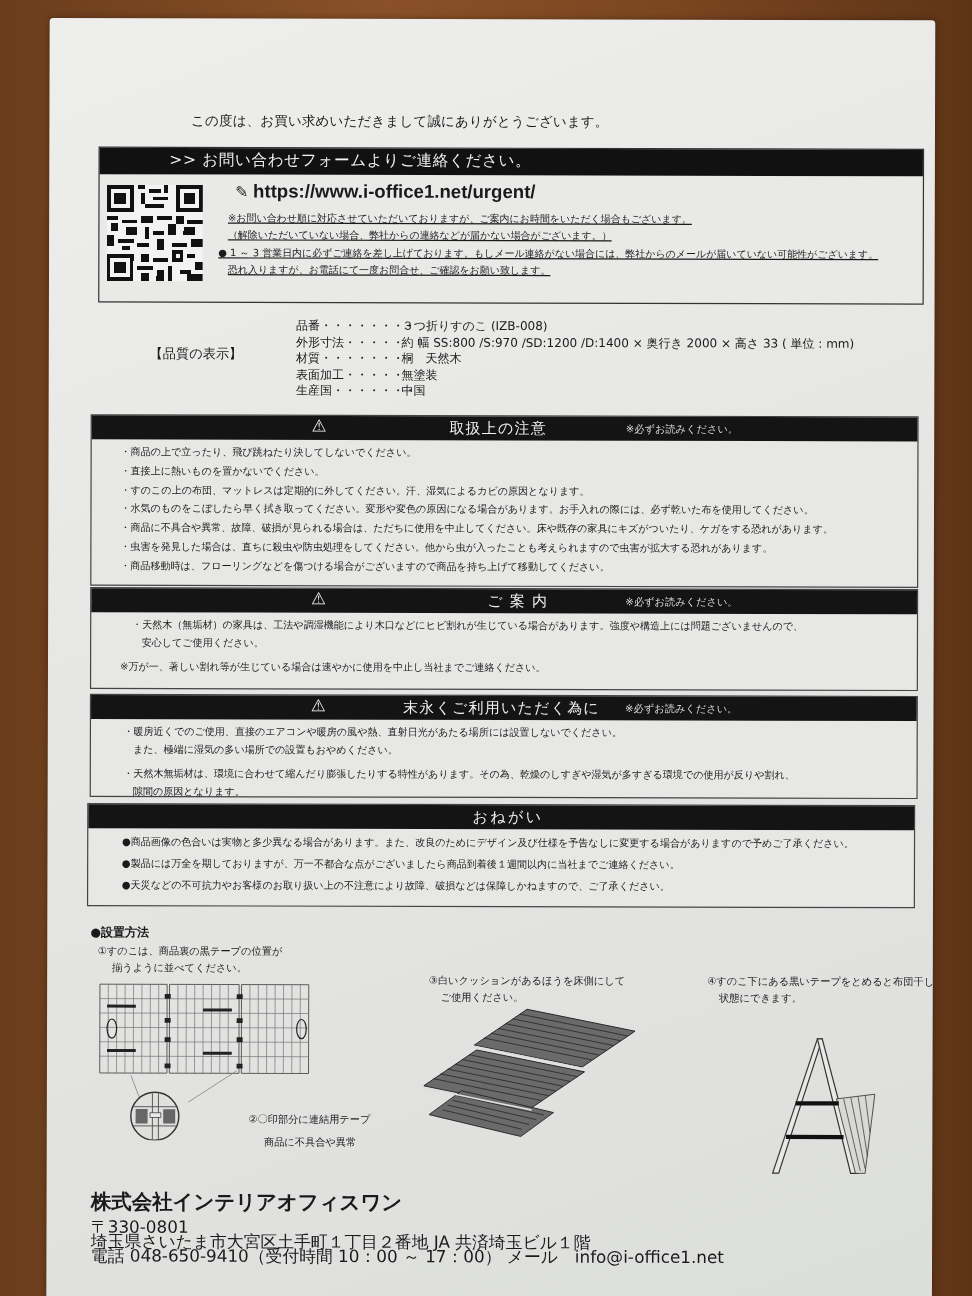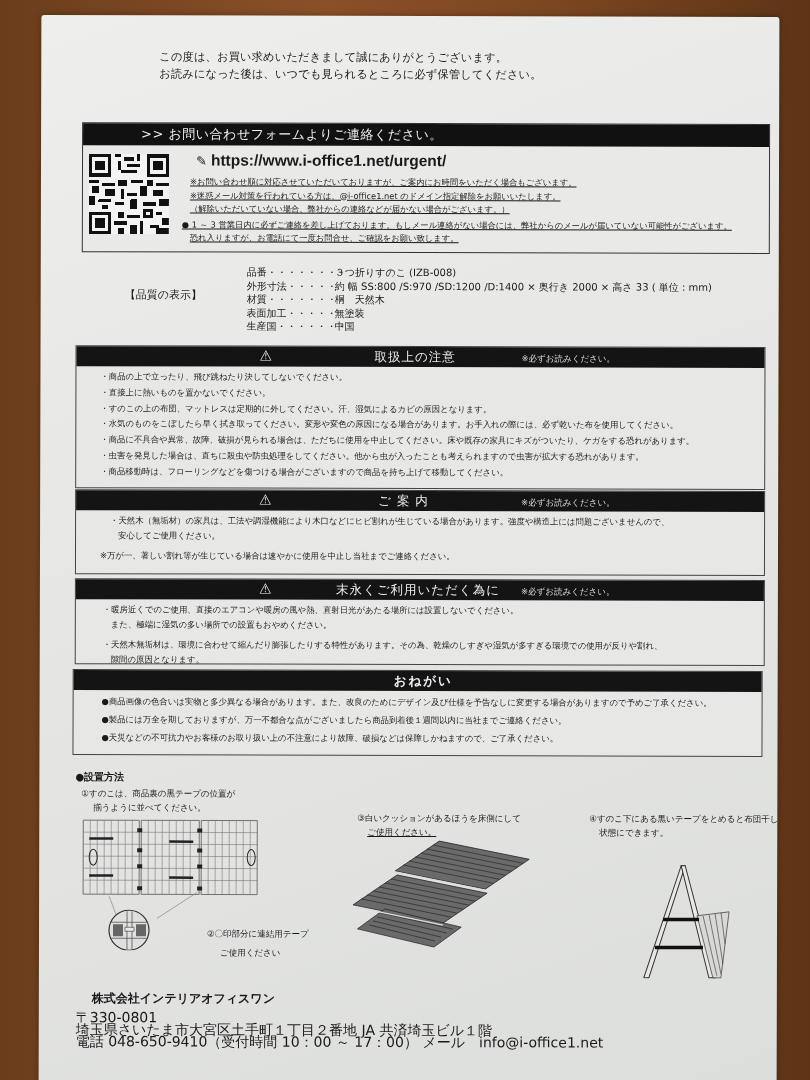--- a/index.html
+++ b/index.html
@@ -11,21 +11,21 @@
   }
   .paper {
     position:absolute; left:40px; top:16px; width:738px; height:1070px;
     background: linear-gradient(160deg, #eeeeec 0%, #e6e7e5 45%, #dcdedc 100%);
     transform: rotate(0.15deg);
     box-shadow: 0 0 6px rgba(0,0,0,0.35);
     border-radius:3px 3px 0 0;
   }
   .abs { position:absolute; }
   .intro { left:118px; top:34px; font-size:11.2px; line-height:16.5px; letter-spacing:0.2px; }
-  .intro div { white-space:nowrap; }
+  .intro div { white-space:nowrap;margin-top:44px; }
 
   .contact-box { left:41px; top:107px; width:686px; height:128px; border:1px solid #333; background:#e9eae8; }
   .contact-head { height:22px; background:#111; color:#f2f2f2; font-size:13px; line-height:22px; padding-left:58px; letter-spacing:0.5px; }
   .qr { position:absolute; left:6px; top:30px; width:80px; height:82px; }
   .url-row { position:absolute; left:113px; top:28px; font-family:"Liberation Sans", sans-serif; font-weight:bold; font-size:15.5px; white-space:nowrap; }
   .url-row .edit { font-weight:normal; font-size:13px; margin-right:4px; }
   .contact-notes { position:absolute; left:107px; top:52px; font-size:8.3px; line-height:13.5px; white-space:nowrap;text-decoration:underline; }
   .contact-notes .bullet-note { margin-top:2px; margin-left:-8px; }
 
   .quality { left:84px; top:250px; font-size:10.5px; }
@@ -40,21 +40,21 @@
   .sec-head .must { position:absolute; font-size:8.5px; top:1px; color:#ddd; }
   .sec-body { font-size:8.4px; line-height:15px; padding:3px 0 0 26px; white-space:nowrap; }
   .sec-body .cont { padding-left:8px; }
   .gap { height:5px; }
 
   .setup { left:36px; top:755px; }
   .setup-title { position:absolute; left:0; top:0; font-size:10px; font-weight:bold; white-space:nowrap; }
   .step { position:absolute; font-size:8.5px; line-height:14px; white-space:nowrap; }
 
   .company { left:37px; top:975px; }
-  .company-name { font-size:12px; font-weight:bold; white-space:nowrap;margin-left:16px; }
+  .company-name { font-size:17px; font-weight:bold; white-space:nowrap; }
   .company-info { font-size:14px; line-height:12px; margin-top:4px; white-space:nowrap; }
 </style>
 </head>
 <body>
 
 <div class="paper">
 
   <div class="abs intro">
     <div>この度は、お買い求めいただきまして誠にありがとうございます。</div>
     <div>お読みになった後は、いつでも見られるところに必ず保管してください。</div>
@@ -111,21 +111,20 @@
           <rect x="19" y="22" width="3" height="1"></rect>
           <rect x="21" y="23" width="4" height="2"></rect>
           <rect x="9" y="23" width="2" height="2"></rect>
       </g>
     </svg>
     <div class="url-row">
       <span class="edit">✎</span><span>https://www.i-office1.net/urgent/</span>
     </div>
     <div class="contact-notes">
       <div>※お問い合わせ順に対応させていただいておりますが、ご案内にお時間をいただく場合もございます。</div>
-      <div>※迷惑メール対策を行われている方は、@i-office1.net のドメイン指定解除をお願いいたします。</div>
       <div>（解除いただいていない場合、弊社からの連絡などが届かない場合がございます。）</div>
       <div class="bullet-note">● 1 ～ 3 営業日内に必ずご連絡を差し上げております。もしメール連絡がない場合には、弊社からのメールが届いていない可能性がございます。</div>
       <div>恐れ入りますが、お電話にて一度お問合せ、ご確認をお願い致します。</div>
     </div>
   </div>
 
   <div class="abs quality">
     <div class="quality-label">【品質の表示】</div>
     <div class="spec-table">
       <div><span class="k">品番・・・・・・・・</span><span>３つ折りすのこ (IZB-008)</span></div>
@@ -149,21 +148,21 @@
       <div>・水気のものをこぼしたら早く拭き取ってください。変形や変色の原因になる場合があります。お手入れの際には、必ず乾いた布を使用してください。</div>
       <div>・商品に不具合や異常、故障、破損が見られる場合は、ただちに使用を中止してください。床や既存の家具にキズがついたり、ケガをする恐れがあります。</div>
       <div>・虫害を発見した場合は、直ちに殺虫や防虫処理をしてください。他から虫が入ったことも考えられますので虫害が拡大する恐れがあります。</div>
       <div>・商品移動時は、フローリングなどを傷つける場合がございますので商品を持ち上げて移動してください。</div>
     </div>
   </div>
 
   <div class="section" style="left:35px; top:474px; width:688px; height:83px;">
     <div class="sec-head">
       <span class="warn" style="left:183px;">⚠</span>
-      <span class="title" style="left:302px;">ご 案 内</span>
+      <span class="title" style="left:330px;">ご 案 内</span>
       <span class="must" style="left:445px;">※必ずお読みください。</span>
     </div>
     <div class="sec-body" style="padding-left:34px;">
       <div>・天然木（無垢材）の家具は、工法や調湿機能により木口などにヒビ割れが生じている場合があります。強度や構造上には問題ございませんので、</div>
       <div class="cont">安心してご使用ください。</div>
       <div class="gap"></div>
       <div style="margin-left:-10px;">※万が一、著しい割れ等が生じている場合は速やかに使用を中止し当社までご連絡ください。</div>
     </div>
   </div>
 
@@ -177,21 +176,21 @@
       <div>・暖房近くでのご使用、直接のエアコンや暖房の風や熱、直射日光があたる場所には設置しないでください。</div>
       <div class="cont">また、極端に湿気の多い場所での設置もおやめください。</div>
       <div class="gap"></div>
       <div>・天然木無垢材は、環境に合わせて縮んだり膨張したりする特性があります。その為、乾燥のしすぎや湿気が多すぎる環境での使用が反りや割れ、</div>
       <div class="cont">隙間の原因となります。</div>
     </div>
   </div>
 
   <div class="section" style="left:33px; top:654px; width:688px; height:84px;">
     <div class="sec-head">
-      <span class="title" style="left:320px; letter-spacing:2px;font-weight:bold;">おねがい</span>
+      <span class="title" style="left:320px; letter-spacing:2px;">おねがい</span>
     </div>
     <div class="sec-body" style="padding-left:28px; line-height:18px; padding-top:2px;">
       <div>●商品画像の色合いは実物と多少異なる場合があります。また、改良のためにデザイン及び仕様を予告なしに変更する場合がありますので予めご了承ください。</div>
       <div>●製品には万全を期しておりますが、万一不都合な点がございましたら商品到着後１週間以内に当社までご連絡ください。</div>
       <div>●天災などの不可抗力やお客様のお取り扱い上の不注意により故障、破損などは保障しかねますので、ご了承ください。</div>
     </div>
   </div>
 
   <div class="abs setup">
     <div class="setup-title">●設置方法</div>
@@ -262,26 +261,26 @@
           <line x1="30" y1="120" x2="66" y2="120"></line>
         <line x1="46" y1="93" x2="46" y2="131"></line>
           <line x1="51" y1="93" x2="51" y2="131"></line>
       </g>
       <rect x="32" y="106" width="10" height="12" fill="#666"></rect>
         <rect x="55" y="106" width="10" height="12" fill="#666"></rect>
       <rect x="44" y="109" width="9" height="4" fill="#e8e8e8" stroke="#333" stroke-width="0.6"></rect>
     </svg>
     <div class="step" style="left:132px; top:156px;">
       <div>②〇印部分に連結用テープ</div>
-      <div style="padding-left:13px; margin-top:5px;">ご使用ください</div>
+      <div style="padding-left:13px; margin-top:5px;">商品に不具合や異常</div>
     </div>
 
     <div class="step" style="left:282px; top:40px;">
       <div>③白いクッションがあるほうを床側にして</div>
-      <div style="padding-left:10px;text-decoration:underline;">ご使用ください。</div>
+      <div style="padding-left:10px;">ご使用ください。</div>
     </div>
 
     <svg class="abs" style="left:278px; top:66px;" width="180" height="112" viewBox="0 0 180 112">
       <g>
         <polygon points="86,4 176,22 132,52 42,34" fill="#6a6a6a" stroke="#222" stroke-width="0.8"></polygon>
         <polygon points="44,38 134,56 90,86 0,68" fill="#6a6a6a" stroke="#222" stroke-width="0.8"></polygon>
         <polygon points="2,72 92,90 60,110 -30,92" fill="#6a6a6a" stroke="#222" stroke-width="0.8" transform="translate(30,0) scale(0.85 1)"></polygon>
       </g>
       <g stroke="#1e1e1e" stroke-width="0.6">
         <line x1="80" y1="8" x2="170" y2="26"></line>

